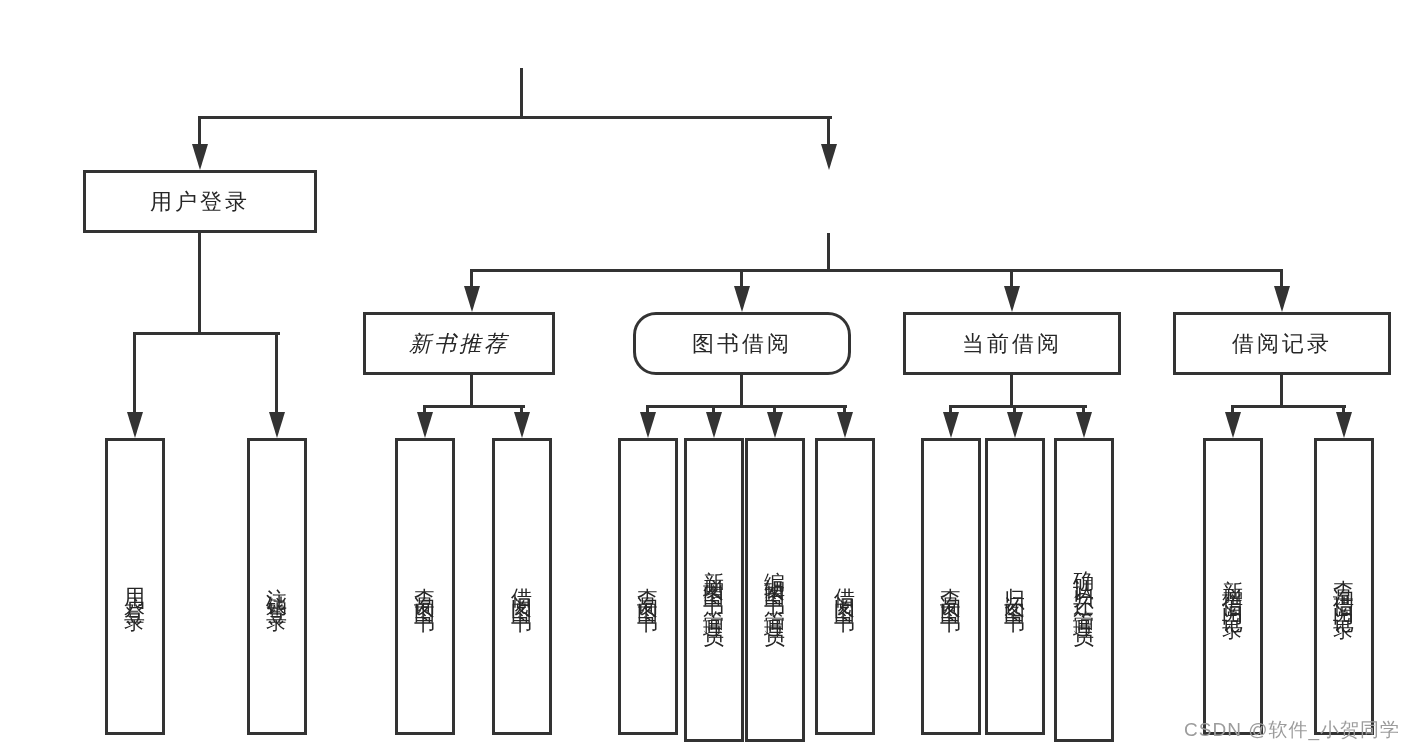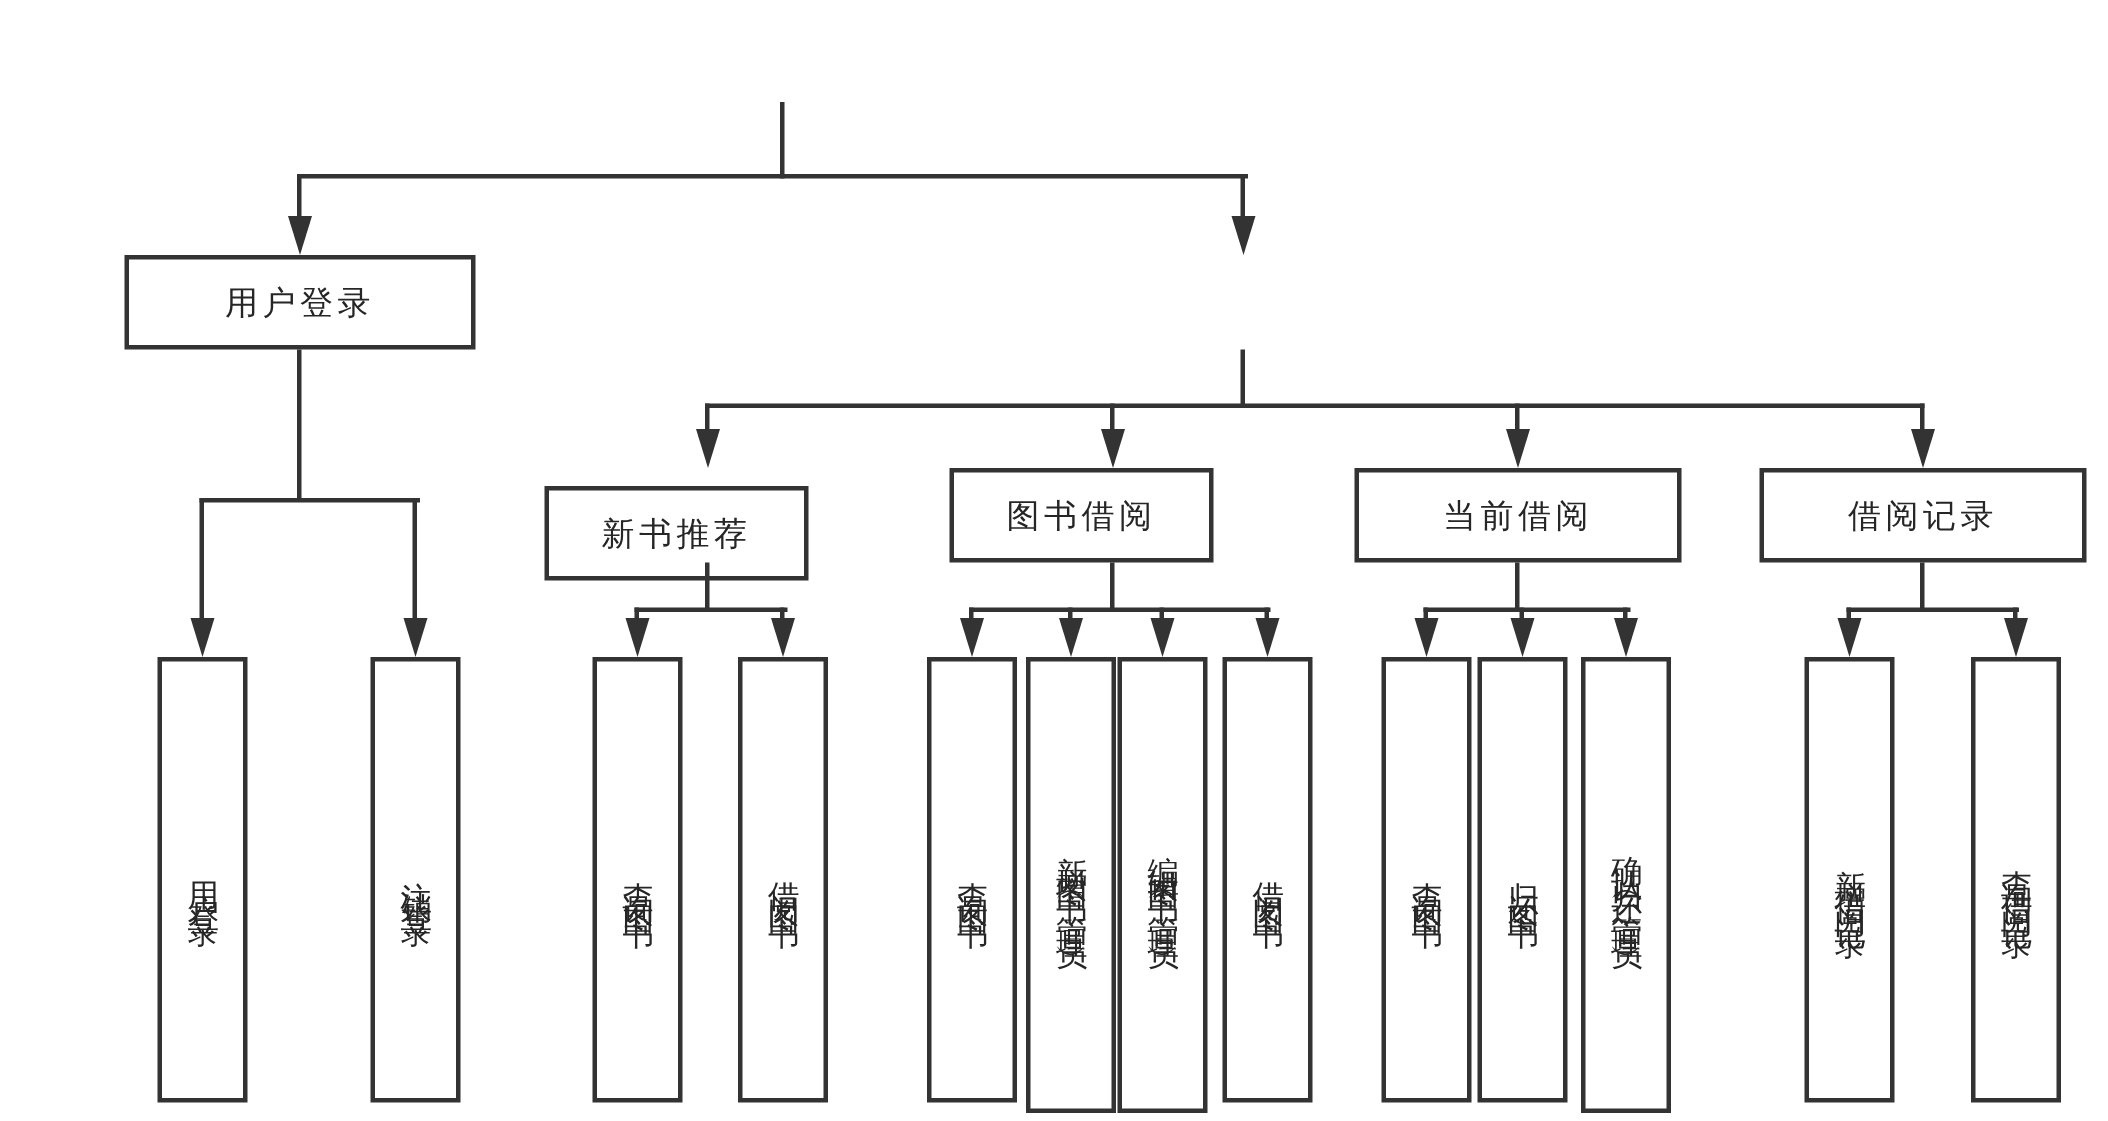--- a/index.html
+++ b/index.html
@@ -93,24 +93,24 @@
   <div class="hl" style="left:470px;top:269px;width:813px;"></div>
   <div class="vl" style="left:470px;top:269px;height:21px;"></div>
   <div class="arw" style="left:464px;top:286px;"></div>
   <div class="vl" style="left:740px;top:269px;height:21px;"></div>
   <div class="arw" style="left:734px;top:286px;"></div>
   <div class="vl" style="left:1010px;top:269px;height:21px;"></div>
   <div class="arw" style="left:1004px;top:286px;"></div>
   <div class="vl" style="left:1280px;top:269px;height:21px;"></div>
   <div class="arw" style="left:1274px;top:286px;"></div>
 
-  <div class="box" style="left:363px;top:324px;width:176px;height:63px;">
+  <div class="box" style="left:363px;top:312px;width:192px;height:63px;font-style:italic;">
     <span>新书推荐</span>
   </div>
-  <div class="box" style="left:633px;top:312px;width:176px;height:63px;">
+  <div class="box" style="left:633px;top:312px;width:218px;height:63px;border-radius:23px;">
     <span>图书借阅</span>
   </div>
   <div class="box" style="left:903px;top:312px;width:218px;height:63px;align-items:center;">
     <span>当前借阅</span>
   </div>
   <div class="box" style="left:1173px;top:312px;width:218px;height:63px;">
     <span>借阅记录</span>
   </div>
 
   <div class="vl" style="left:470px;top:375px;height:32px;"></div>
@@ -183,14 +183,15 @@
     <span>确认归还（管理员）</span>
   </div>
 
   <div class="vbox" style="left:1203px;top:438px;width:60px;height:297px;">
     <span>新增借阅记录</span>
   </div>
   <div class="vbox" style="left:1314px;top:438px;width:60px;height:297px;">
     <span>查询借阅记录</span>
   </div>
 
+  <div class="watermark">CSDN @软件_小贺同学</div>
 
 </div>
 
 </body></html>

